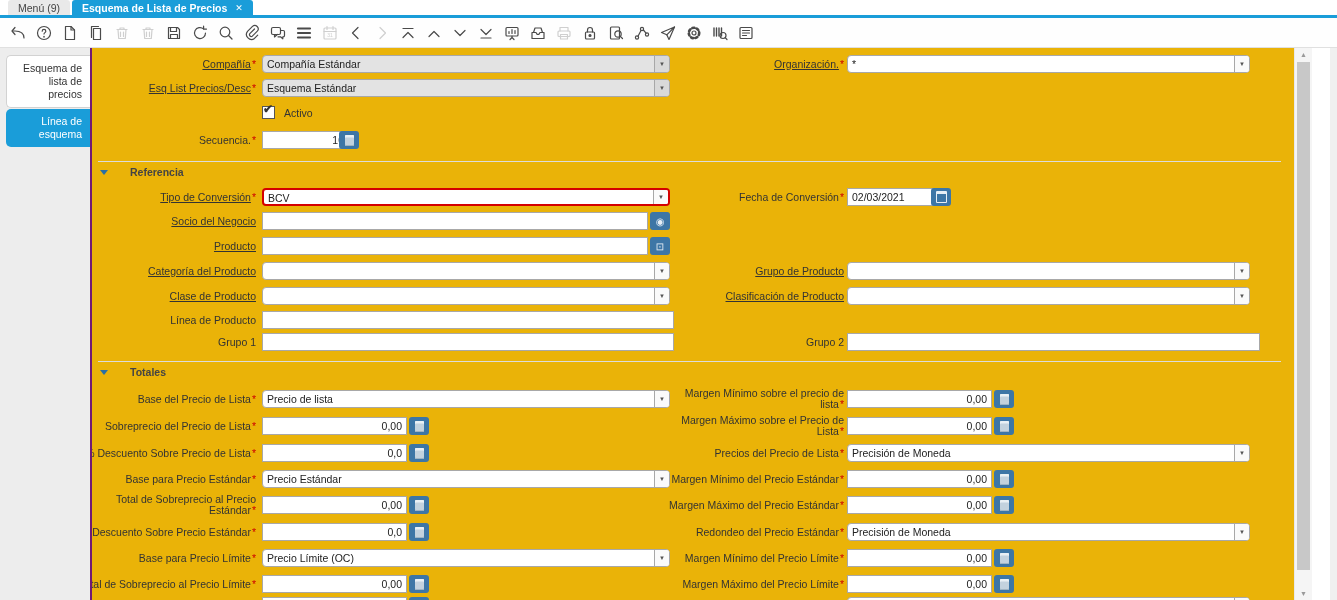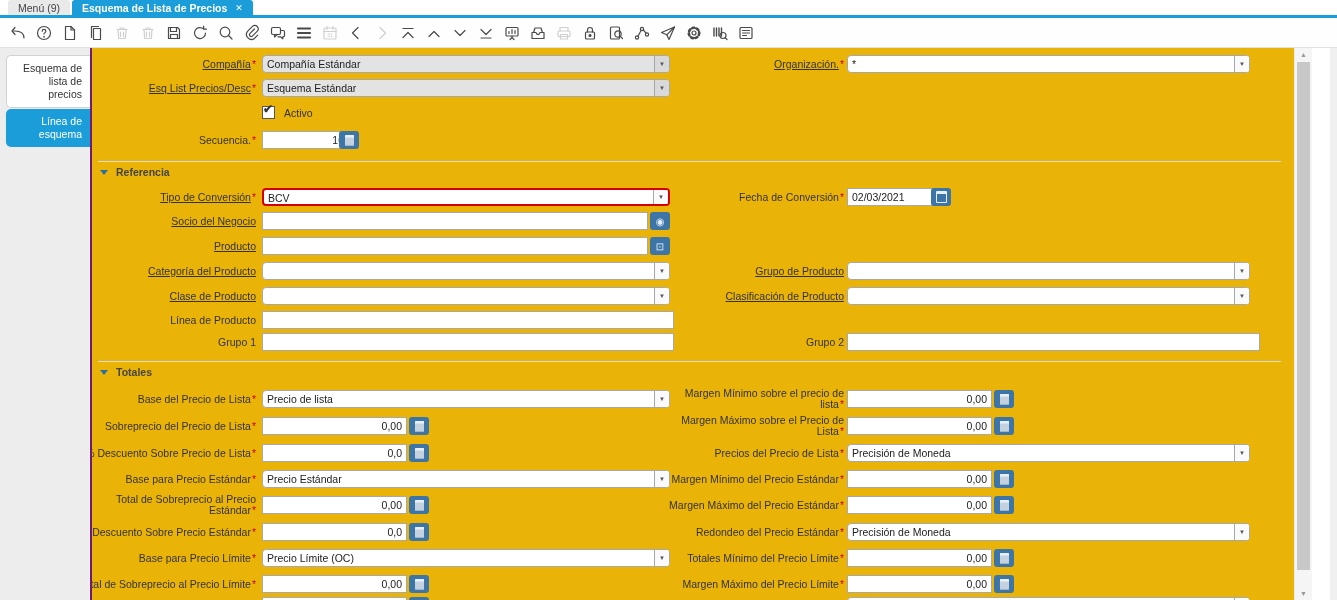--- a/index.html
+++ b/index.html
@@ -68,21 +68,21 @@
   .calcglyph{width:9px;height:11px;background:#c3d2de;border-radius:1px;
              box-shadow:inset 0 2.5px 0 #e9f0f5, inset 0 -1px 0 #9fb4c4}
   .calglyph{width:9px;height:8px;border:1px solid #e6eef5;border-top:3px solid #e6eef5;border-radius:1px}
 
   .chk{position:absolute;left:170px;top:2px;width:13px;height:13px;border:1.5px solid #555;
        background:#fff;box-sizing:border-box;cursor:pointer}
   .chk .mark{position:absolute;left:0px;top:-5px;font-size:12px;color:#333;font-weight:bold}
   .chklbl{position:absolute;left:192px;top:0;height:18px;display:flex;align-items:center;color:#333}
 
   .sep{position:absolute;left:6px;width:1183px;height:1px;background:#dcdcdc}
-  .shdr{position:absolute;left:8px;height:12px;display:flex;align-items:center;gap:8px;
+  .shdr{position:absolute;left:8px;height:12px;display:flex;align-items:center;gap:22px;
         font-size:10.5px;font-weight:bold;color:#444;cursor:pointer}
   .tri{width:0;height:0;border-left:4px solid transparent;border-right:4px solid transparent;
        border-top:5px solid #2a6fa3}
 
   
   .vsb{position:absolute;top:48px;right:25px;width:17px;bottom:0;background:#f5f5f5;
        border-left:1px solid #e9e9e9}
   .vsb .ar{position:absolute;left:0;right:0;text-align:center;font-size:7px;color:#9a9a9a;cursor:pointer}
   .vsb .up{top:3px}  .vsb .dn{bottom:3px}
   .vsb .thumb{position:absolute;left:2px;width:13px;top:14px;height:508px;background:#c8c8c8;cursor:pointer}
@@ -539,21 +539,21 @@
 
   <div class="row" style="top:501px">
     <div class="lbl L nw">
         <span><span>Base para Precio Límite</span><span class="req">*</span></span>
       </div>
     <div class="f cL combo">
       <div class="val">Precio Límite (OC)</div>
       <div class="arr">▼</div>
     </div>
     <div class="lbl R nw">
-        <span><span>Totales Mínimo del Precio Límite</span><span class="req">*</span></span>
+        <span><span>Margen Mínimo del Precio Límite</span><span class="req">*</span></span>
       </div>
     <div class="f nR txt num"><span>0,00</span></div>
     <div class="btn bR">
         <span class="calcglyph"></span>
       </div>
   </div>
 
   <div class="row" style="top:527px">
     <div class="lbl L nw">
         <span><span>Total de Sobreprecio al Precio Límite</span><span class="req">*</span></span>

